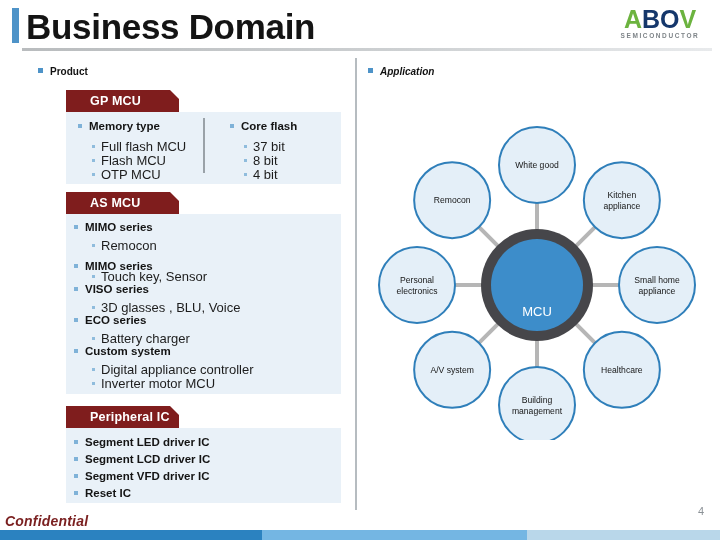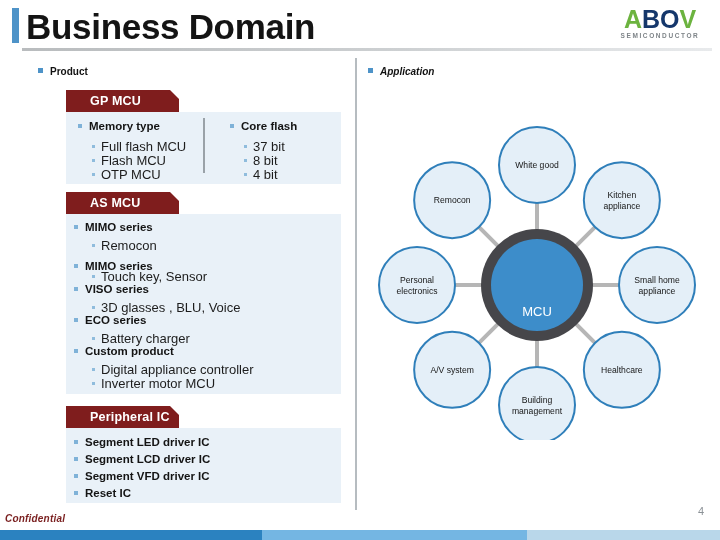--- a/index.html
+++ b/index.html
@@ -185,21 +185,21 @@
     font-family: "Liberation Sans", sans-serif;
     font-size: 13px;
     fill: #ffffff;
     text-anchor: middle;
   }
 
   
   #confidential-mark {
     position: absolute;
     left: 5px; top: 513px;
-    font-size: 10px;
+    font-size: 14px;
     font-style: italic;
     font-weight: bold;
     color: #7a1f1f;
     letter-spacing: 0.2px;
   }
   #page-number {
     position: absolute;
     left: 690px; top: 505px;
     width: 22px;
     text-align: center;
@@ -253,21 +253,21 @@
 
 <div class="lvl1" style="left:74px; top:252px;margin-top:8px;"><span class="b"></span><span>MIMO series</span></div>
 <div class="lvl2" style="left:92px; top:269px;"><span class="b"></span><span>Touch key, Sensor</span></div>
 
 <div class="lvl1" style="left:74px; top:283px;"><span class="b"></span><span>VISO series</span></div>
 <div class="lvl2" style="left:92px; top:300px;"><span class="b"></span><span>3D glasses , BLU, Voice</span></div>
 
 <div class="lvl1" style="left:74px; top:314px;"><span class="b"></span><span>ECO series</span></div>
 <div class="lvl2" style="left:92px; top:331px;text-align:center;"><span class="b"></span><span>Battery charger</span></div>
 
-<div class="lvl1" style="left:74px; top:345px;"><span class="b"></span><span>Custom product</span></div>
+<div class="lvl1" style="left:74px; top:345px;"><span class="b"></span><span>Custom system</span></div>
 <div class="lvl2" style="left:92px; top:362px;"><span class="b"></span><span>Digital appliance controller</span></div>
 <div class="lvl2" style="left:92px; top:376px;"><span class="b"></span><span>Inverter motor MCU</span></div>
 
 <div class="tab-chip" id="tab-peripheral">Peripheral IC</div>
 <div class="panel" id="panel-periph"></div>
 
 <div class="lvl1" style="left:74px; top:436px;"><span class="b"></span><span>Segment LED driver IC</span></div>
 <div class="lvl1" style="left:74px; top:453px;"><span class="b"></span><span>Segment LCD driver IC</span></div>
 <div class="lvl1" style="left:74px; top:470px;"><span class="b"></span><span>Segment VFD driver IC</span></div>
 <div class="lvl1" style="left:74px; top:487px;"><span class="b"></span><span>Reset IC</span></div>

